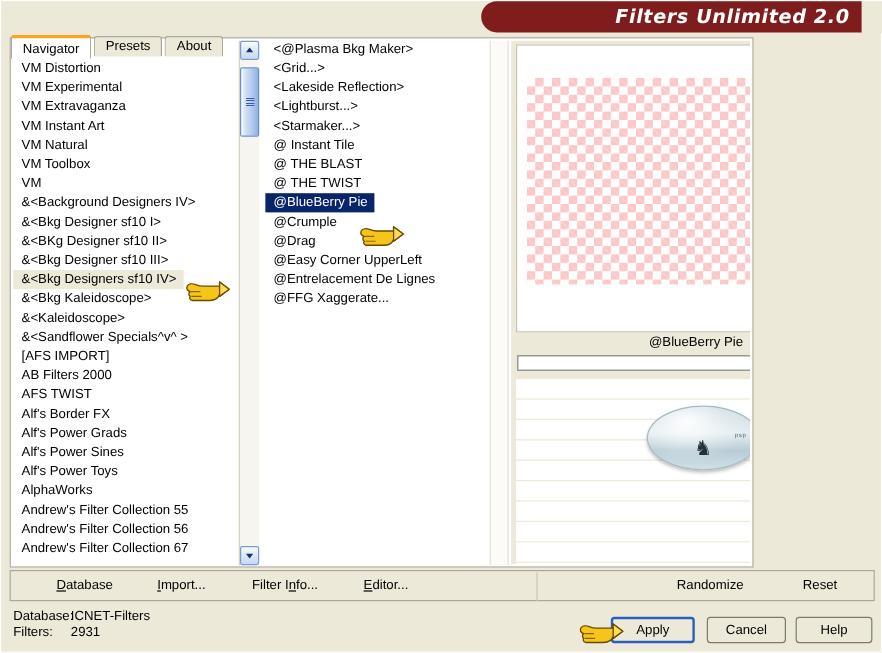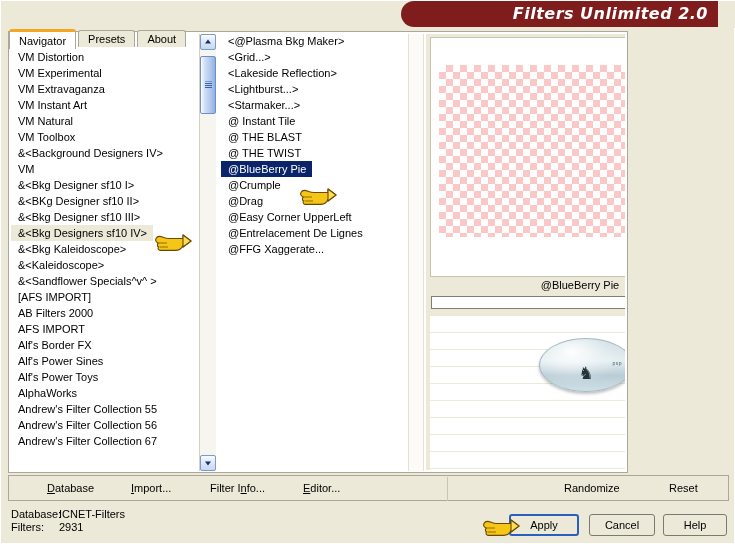--- a/index.html
+++ b/index.html
@@ -386,33 +386,34 @@
   <div class="client">
 
     <div class="list-col" id="left-list">
       <div class="list-item">VM 1</div>
       <div class="list-item">VM Distortion</div>
       <div class="list-item">VM Experimental</div>
       <div class="list-item">VM Extravaganza</div>
       <div class="list-item">VM Instant Art</div>
       <div class="list-item">VM Natural</div>
       <div class="list-item">VM Toolbox</div>
+      <div class="list-item">VM</div>
       <div class="list-item">&amp;&lt;Background Designers IV&gt;</div>
-      <div class="list-item">VM</div>
       <div class="list-item">&amp;&lt;Bkg Designer sf10 I&gt;</div>
       <div class="list-item">&amp;&lt;BKg Designer sf10 II&gt;</div>
       <div class="list-item">&amp;&lt;Bkg Designer sf10 III&gt;</div>
       <div class="list-item sel-soft">&amp;&lt;Bkg Designers sf10 IV&gt;</div>
       <div class="list-item">&amp;&lt;Bkg Kaleidoscope&gt;</div>
       <div class="list-item">&amp;&lt;Kaleidoscope&gt;</div>
       <div class="list-item">&amp;&lt;Sandflower Specials^v^ &gt;</div>
       <div class="list-item">[AFS IMPORT]</div>
       <div class="list-item">AB Filters 2000</div>
-      <div class="list-item">AFS IMPORT</div>
+      <div class="list-item">AFS TWIST</div>
       <div class="list-item">Alf's Border FX</div>
+      <div class="list-item">Alf's Power Grads</div>
       <div class="list-item">Alf's Power Sines</div>
       <div class="list-item">Alf's Power Toys</div>
       <div class="list-item">AlphaWorks</div>
       <div class="list-item">Andrew's Filter Collection 55</div>
       <div class="list-item">Andrew's Filter Collection 56</div>
       <div class="list-item">Andrew's Filter Collection 67</div>
     </div>
 
     <div class="scrollbar" id="left-scroll">
       <div class="sb-track" style="top:16px;bottom:16px;"></div>

